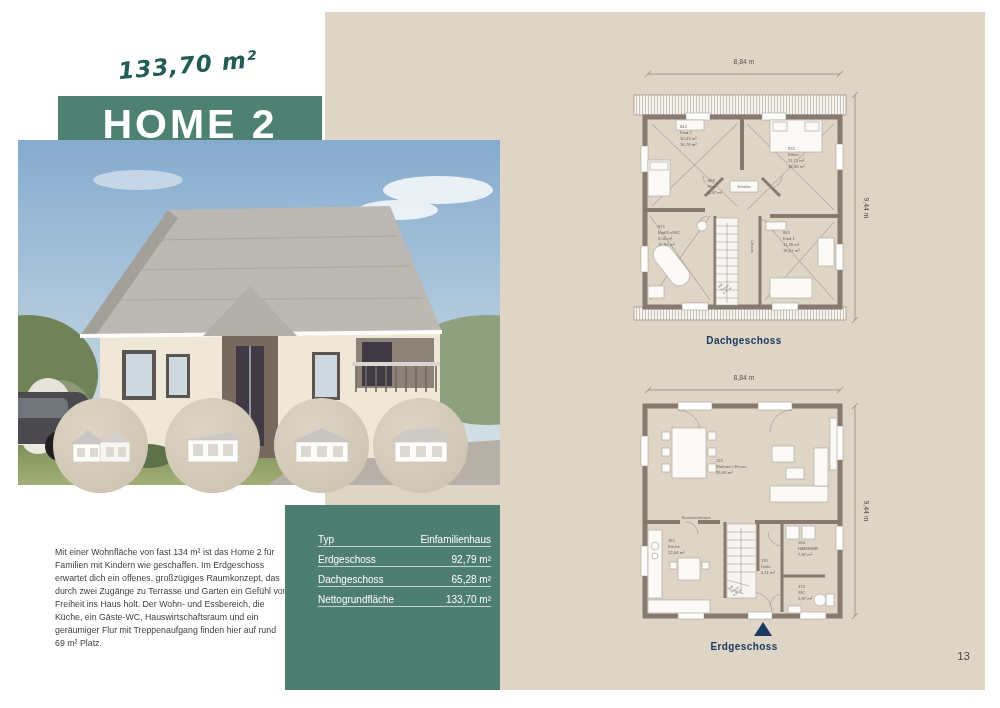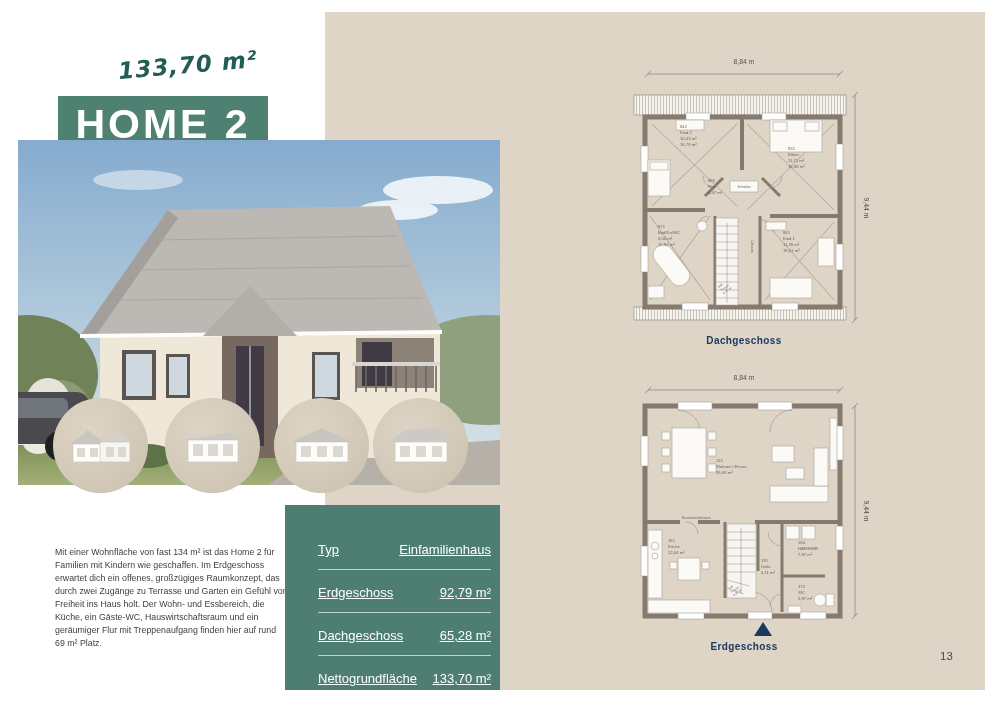--- a/index.html
+++ b/index.html
@@ -5,21 +5,21 @@
   * { margin:0; padding:0; box-sizing:border-box; }
   html,body { width:1000px; height:708px; background:#ffffff; font-family:"Liberation Sans", sans-serif; }
   .page { position:relative; width:1000px; height:708px; background:#ffffff; overflow:hidden; }
 
   .beige-panel { position:absolute; left:325px; top:12px; width:660px; height:678px; background:#ded5c6; }
 
   
   .area-script { position:absolute; left:108px; top:52px; width:160px; text-align:center;
     font-family:"DejaVu Sans", sans-serif; font-style:italic; font-weight:bold;
     font-size:23px; letter-spacing:1px; color:#235b55; transform:rotate(-5deg); }
-  .title-box { position:absolute; left:58px; top:96px; width:210px; height:57px; background:#4f8173;
+  .title-box { position:absolute; left:58px; top:96px; width:264px; height:57px; background:#4f8173;
     display:flex; align-items:center; justify-content:center; }
   .title-box span { color:#ffffff; font-weight:bold; font-size:41px; letter-spacing:3px; }
 
   
   .photo { position:absolute; left:18px; top:140px; width:482px; height:345px; overflow:hidden; }
 
   
   .thumb { position:absolute; width:95px; height:95px; border-radius:50%;
     background:radial-gradient(circle at 38% 32%, #ddd4c5 0%, #d3c9b8 60%, #c9bfad 100%);
     display:flex; align-items:center; justify-content:center; }
@@ -27,39 +27,39 @@
   .t3 { left:274px; top:398px; } .t4 { left:373px; top:398px; }
 
   
   .intro { position:absolute; left:55px; top:546px; width:233px;
     font-size:8.8px; line-height:1.48; color:#3f3e3c; }
 
   
   .specs { position:absolute; left:285px; top:505px; width:215px; height:185px;
     background:#4d7e71; padding:22px 9px 0 33px; }
   .spec-row { display:flex; justify-content:space-between; align-items:baseline;
-    border-bottom:1px solid rgba(255,255,255,0.65); padding:7px 0 12px 0;
-    color:#ffffff; font-size:13px;text-decoration:underline; }
-  .spec-row .val { text-align:left;margin-top:8px; }
+    border-bottom:1px solid rgba(255,255,255,0.65); padding:7px 0 1px 0;
+    color:#ffffff; font-size:10px; }
+  .spec-row .val { text-align:left; }
 
   
   .plan-svg { position:absolute; }
   .dim { font-size:6.8px; fill:#57524b; font-family:"Liberation Sans", sans-serif; }
   .cap { font-size:10px; font-weight:bold; fill:#1c3a60; letter-spacing:0.4px;
          font-family:"Liberation Sans", sans-serif; }
   .rlabel { font-size:4.2px; fill:#6b655e; font-family:"Liberation Sans", sans-serif; }
   .rlabel-s { font-size:3.1px; fill:#6b655e; font-family:"Liberation Sans", sans-serif; }
   .wall { stroke:#857a6d; fill:none; }
   .furn { fill:#fbfaf7; stroke:#b3aca1; stroke-width:0.7; }
   .slope { stroke:#a69d91; stroke-width:0.8; }
   .door { stroke:#9a9286; stroke-width:0.6; fill:none; }
   .win { fill:#ffffff; stroke:#9a9286; stroke-width:0.5; }
   .step { stroke:#aaa298; stroke-width:0.6; }
 
-  .page-number { position:absolute; left:940px; top:650px; width:30px; text-align:left;
+  .page-number { position:absolute; left:940px; top:650px; width:30px; text-align:right;
     font-size:11.5px; color:#4a4946; }
 </style>
 </head>
 <body>
 
 <div class="page">
 
   <div class="beige-panel"></div>
 
   <div class="area-script">133,70 m²</div>

